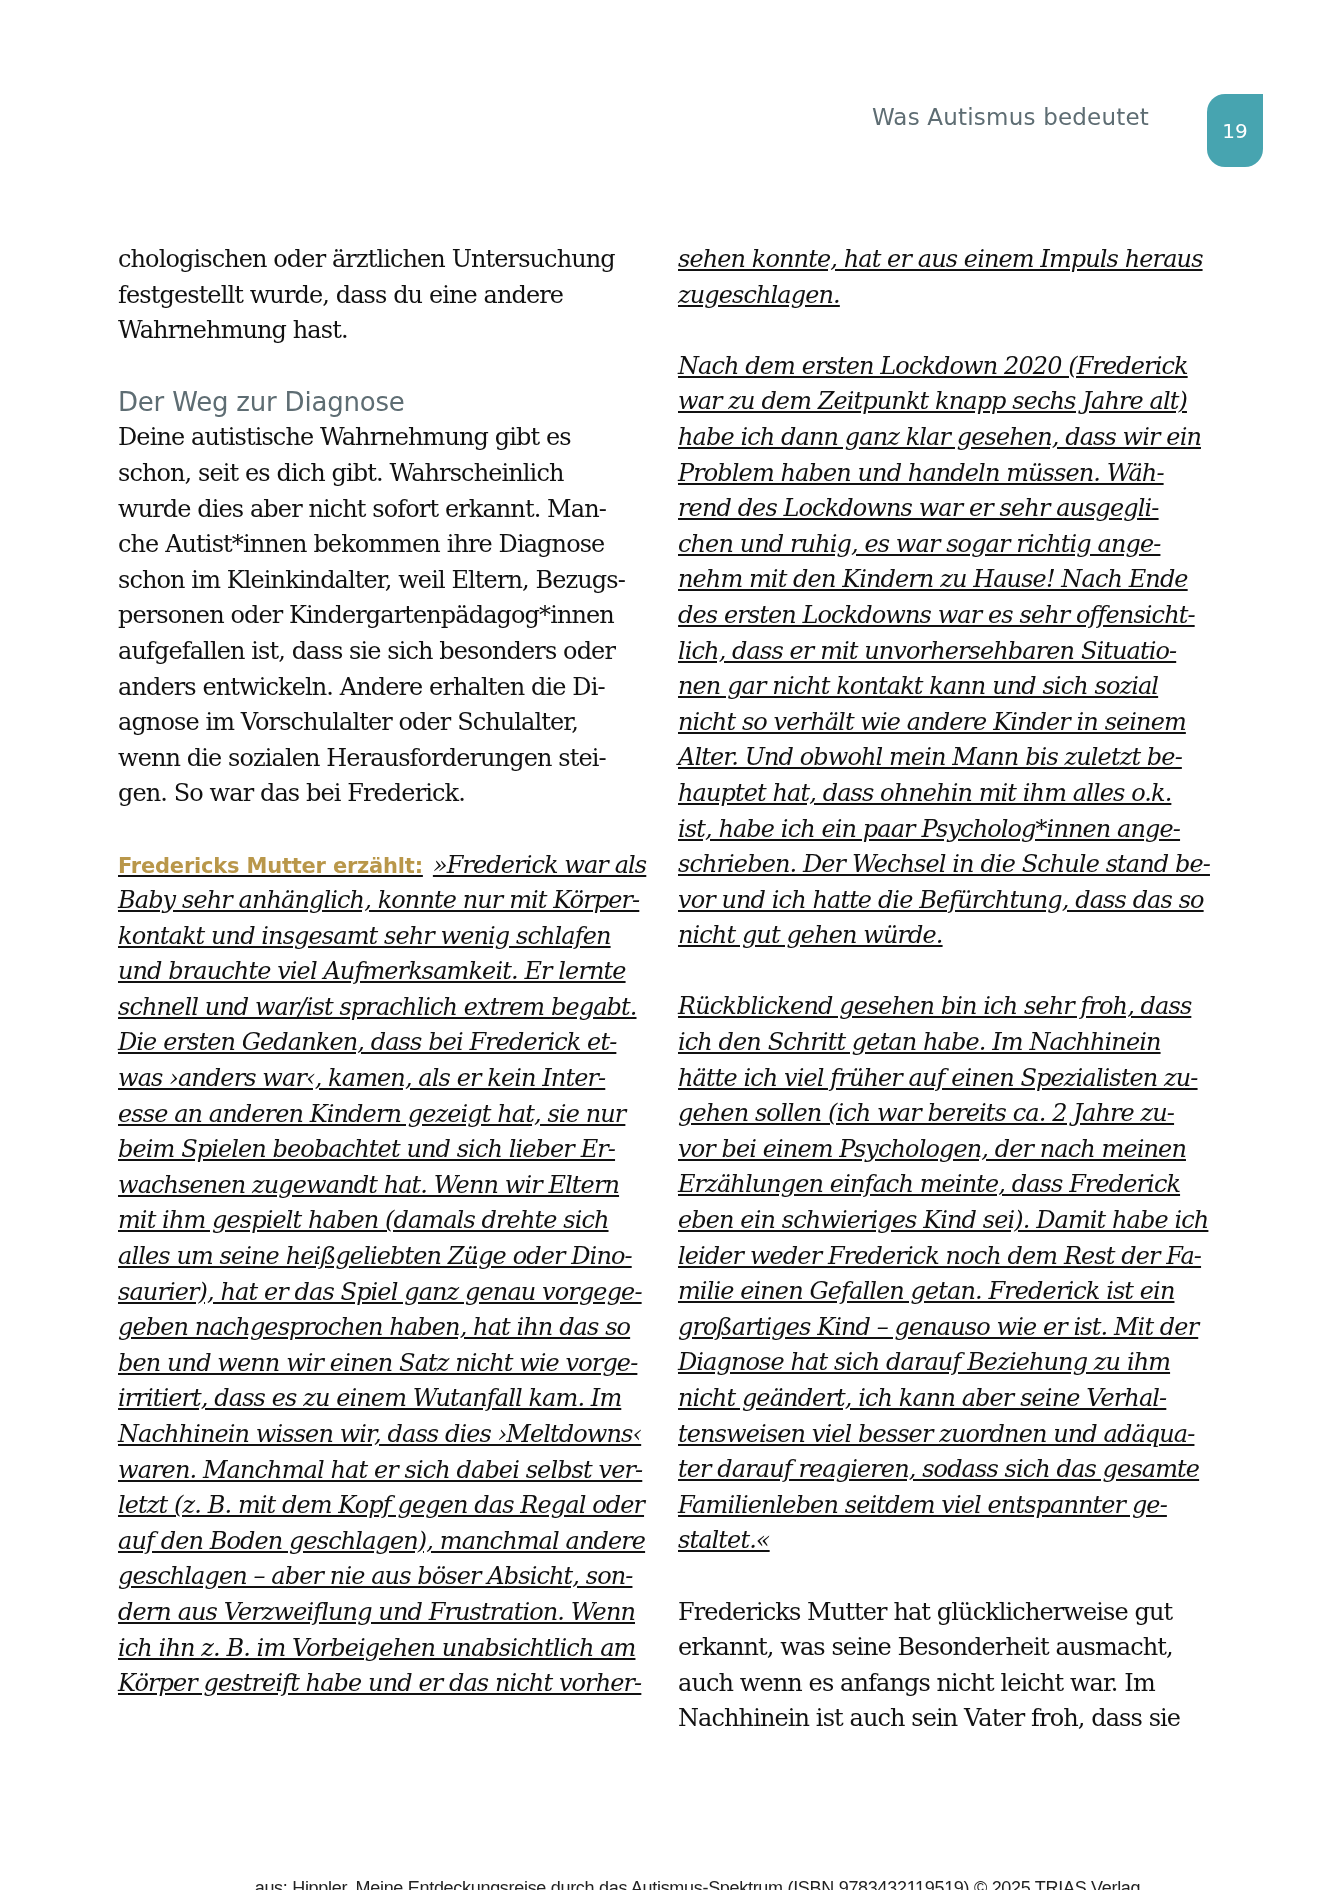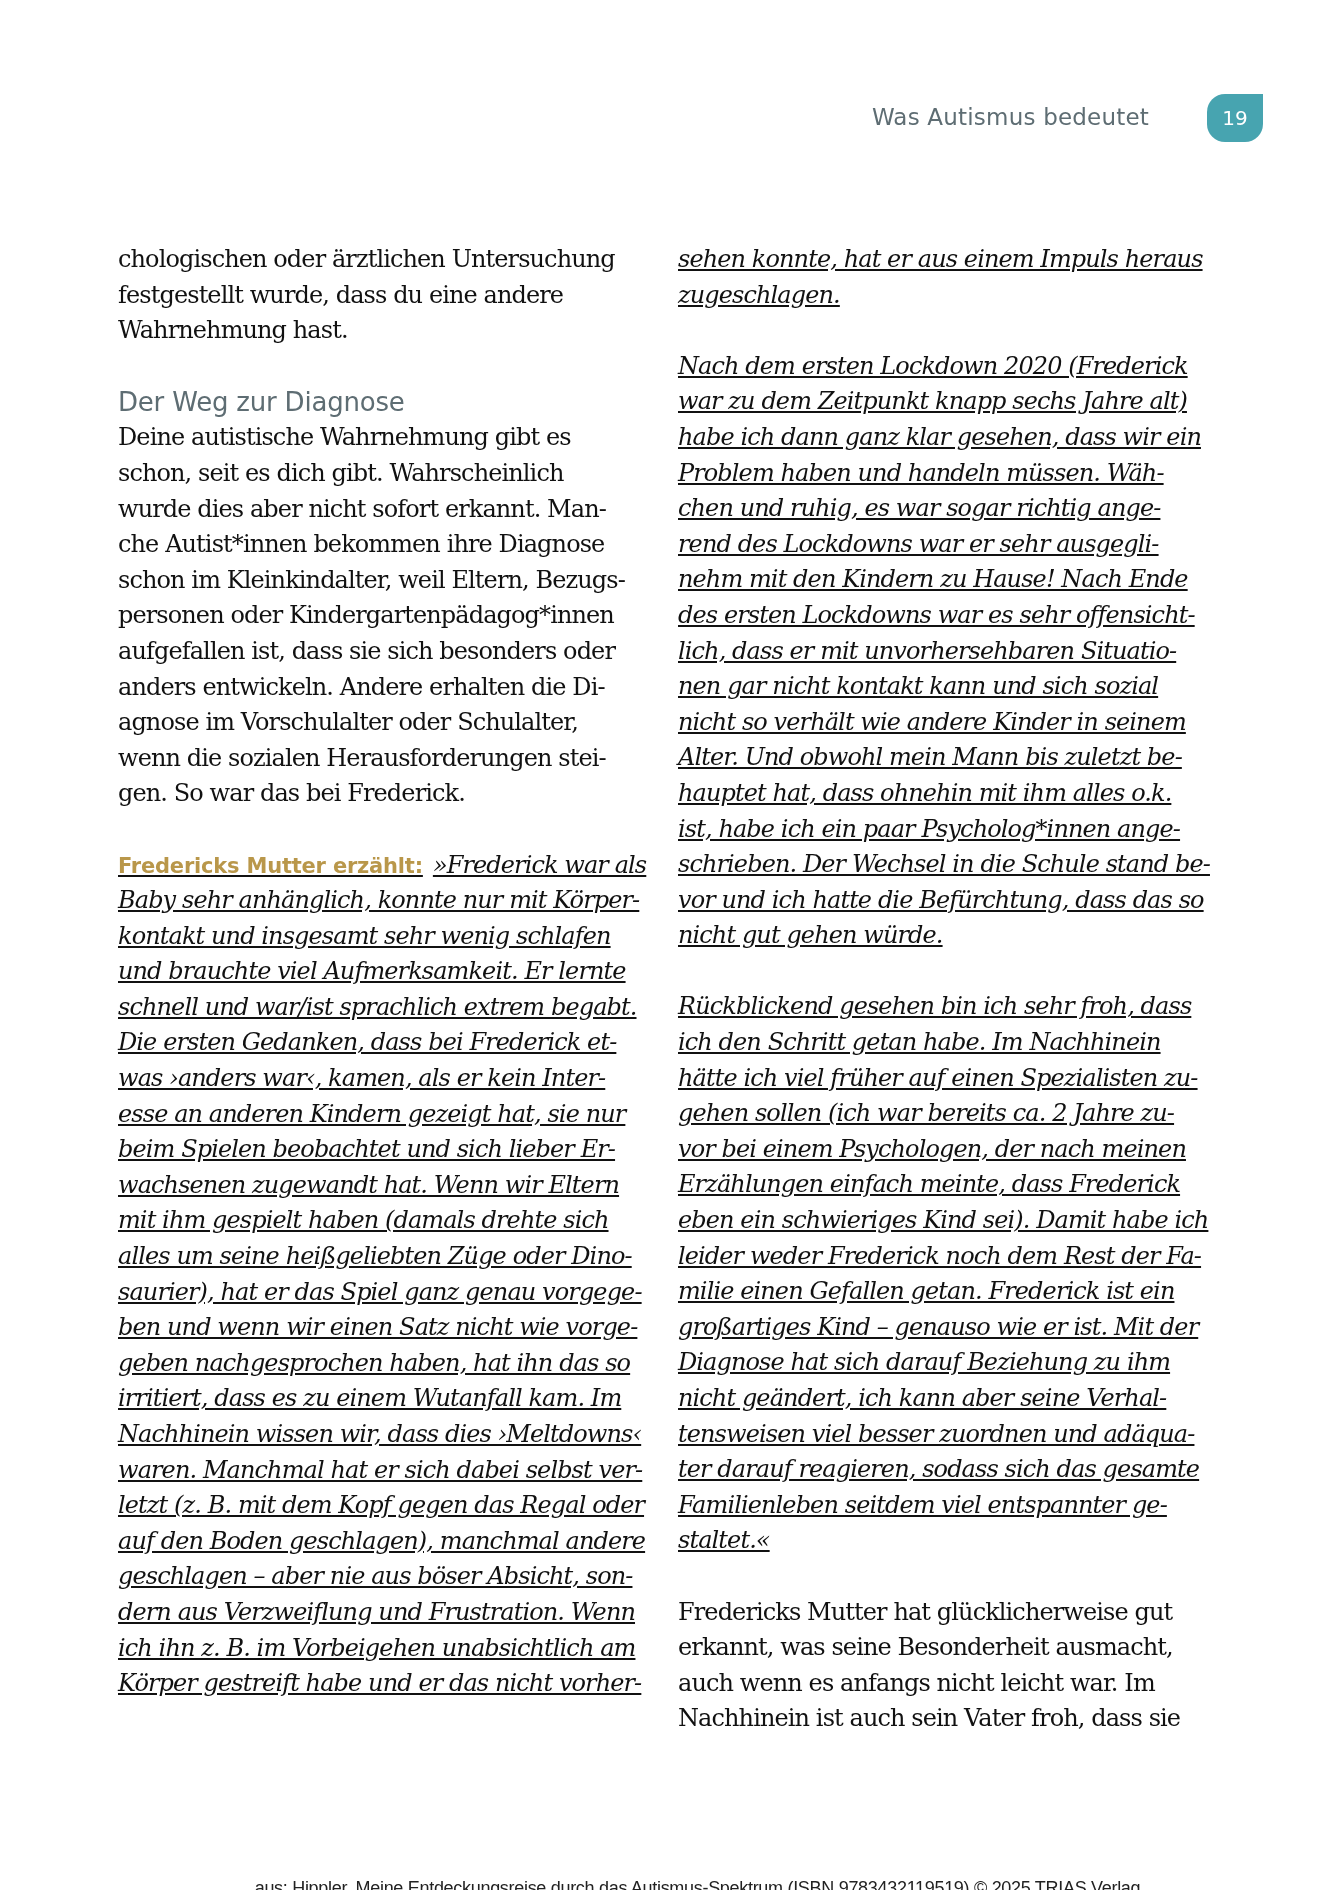--- a/index.html
+++ b/index.html
@@ -5,21 +5,21 @@
   html, body { margin: 0; padding: 0; background: #ffffff; }
   body { width: 1339px; height: 1890px; position: relative; overflow: hidden; }
   .page { position: absolute; left: 0; top: 16px; width: 1339px; height: 1890px; background: #fff; }
 
   .running-head {
     position: absolute; top: 88px; right: 190px;
     font-family: "DejaVu Sans", sans-serif; font-size: 23px; color: #5e6d73;
     letter-spacing: 0.2px; white-space: nowrap;
   }
   .page-badge {
-    position: absolute; left: 1207px; top: 78px; width: 56px; height: 48px;
+    position: absolute; left: 1207px; top: 78px; width: 56px; height: 73px;
     background: #47a4b0; color: #fff;
     border-radius: 18px 0 18px 18px;
     font-family: "DejaVu Sans", sans-serif; font-size: 20px;
     display: flex; align-items: center; justify-content: center;
   }
 
   .col { position: absolute; top: 226px; width: 520px; }
   .col-left { left: 118px; }
   .col-right { left: 678px; }
 
@@ -88,22 +88,22 @@
           <span class="line italic">und brauchte viel Aufmerksamkeit. Er lernte</span>
           <span class="line italic">schnell und war/ist sprachlich extrem begabt.</span>
           <span class="line italic">Die ersten Gedanken, dass bei Frederick et-</span>
           <span class="line italic">was ›anders war‹, kamen, als er kein Inter-</span>
           <span class="line italic">esse an anderen Kindern gezeigt hat, sie nur</span>
           <span class="line italic">beim Spielen beobachtet und sich lieber Er-</span>
           <span class="line italic">wachsenen zugewandt hat. Wenn wir Eltern</span>
           <span class="line italic">mit ihm gespielt haben (damals drehte sich</span>
           <span class="line italic">alles um seine heißgeliebten Züge oder Dino-</span>
           <span class="line italic">saurier), hat er das Spiel ganz genau vorgege-</span>
+          <span class="line italic">geben nachgesprochen haben, hat ihn das so</span>
           <span class="line italic">ben und wenn wir einen Satz nicht wie vorge-</span>
-          <span class="line italic">geben nachgesprochen haben, hat ihn das so</span>
           <span class="line italic">irritiert, dass es zu einem Wutanfall kam. Im</span>
           <span class="line italic">Nachhinein wissen wir, dass dies ›Meltdowns‹</span>
           <span class="line italic">waren. Manchmal hat er sich dabei selbst ver-</span>
           <span class="line italic">letzt (z. B. mit dem Kopf gegen das Regal oder</span>
           <span class="line italic">auf den Boden geschlagen), manchmal andere</span>
           <span class="line italic">geschlagen – aber nie aus böser Absicht, son-</span>
           <span class="line italic">dern aus Verzweiflung und Frustration. Wenn</span>
           <span class="line italic">ich ihn z. B. im Vorbeigehen unabsichtlich am</span>
           <span class="line italic">Körper gestreift habe und er das nicht vorher-</span>
         </div>
@@ -114,22 +114,22 @@
     <div>
         <span class="line italic">sehen konnte, hat er aus einem Impuls heraus</span>
         <span class="line italic">zugeschlagen.</span>
       </div>
     <span class="gap"></span>
     <div>
         <span class="line italic">Nach dem ersten Lockdown 2020 (Frederick</span>
         <span class="line italic">war zu dem Zeitpunkt knapp sechs Jahre alt)</span>
         <span class="line italic">habe ich dann ganz klar gesehen, dass wir ein</span>
         <span class="line italic">Problem haben und handeln müssen. Wäh-</span>
+        <span class="line italic">rend des Lockdowns war er sehr ausgegli-</span>
         <span class="line italic">chen und ruhig, es war sogar richtig ange-</span>
-        <span class="line italic">rend des Lockdowns war er sehr ausgegli-</span>
         <span class="line italic">nehm mit den Kindern zu Hause! Nach Ende</span>
         <span class="line italic">des ersten Lockdowns war es sehr offensicht-</span>
         <span class="line italic">lich, dass er mit unvorhersehbaren Situatio-</span>
         <span class="line italic">nen gar nicht kontakt kann und sich sozial</span>
         <span class="line italic">nicht so verhält wie andere Kinder in seinem</span>
         <span class="line italic">Alter. Und obwohl mein Mann bis zuletzt be-</span>
         <span class="line italic">hauptet hat, dass ohnehin mit ihm alles o.k.</span>
         <span class="line italic">ist, habe ich ein paar Psycholog*innen ange-</span>
         <span class="line italic">schrieben. Der Wechsel in die Schule stand be-</span>
         <span class="line italic">vor und ich hatte die Befürchtung, dass das so</span>

